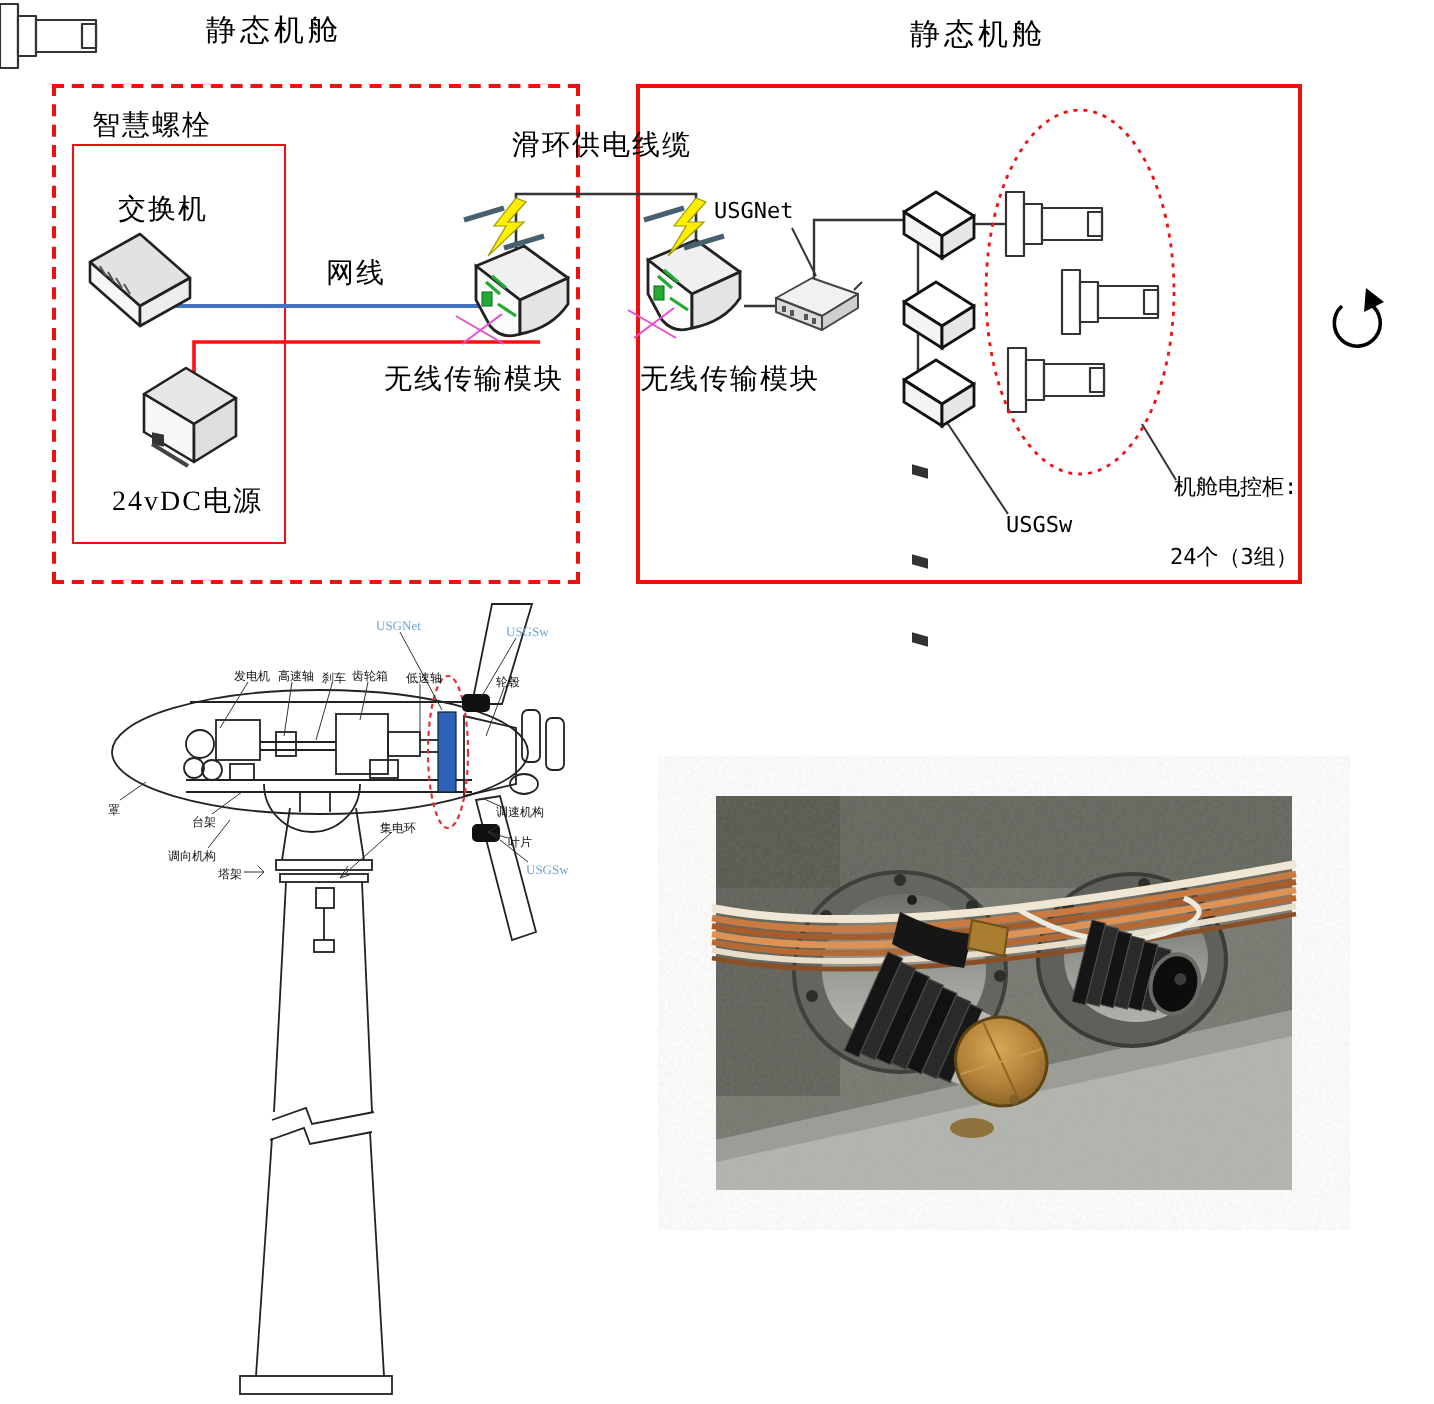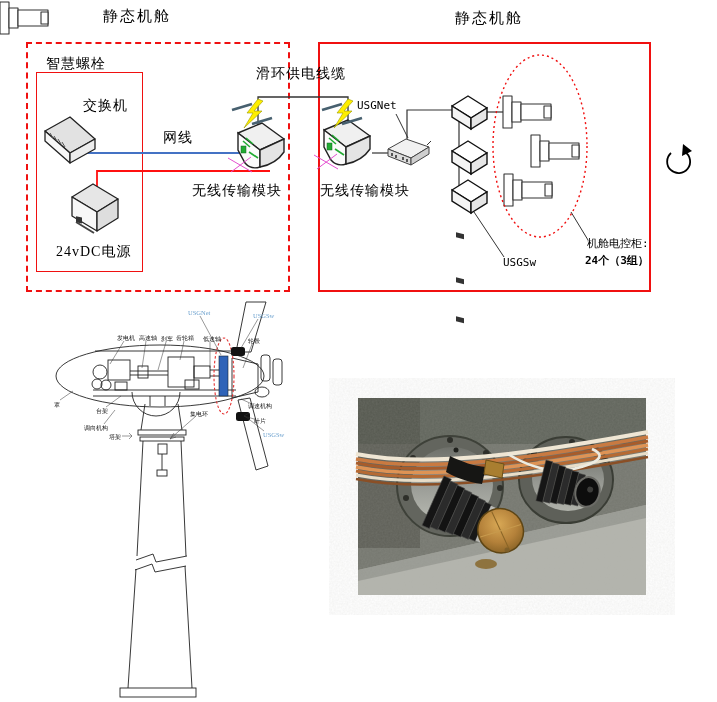--- a/index.html
+++ b/index.html
@@ -123,30 +123,30 @@
 
     <ellipse cx="540" cy="146" rx="47" ry="91" fill="none" stroke="#f01010" stroke-width="1.4" stroke-dasharray="2 3"></ellipse>
   </svg>
 
   <svg width="44" height="52" viewBox="0 0 44 52" style="left:658px;top:138px;">
     <path d="M 13 15 A 11.5 11.5 0 1 0 27 14" fill="none" stroke="#000" stroke-width="1.8"></path>
     <polygon points="24,18 34,13 25,6" fill="#000"></polygon>
   </svg>
 
   <div class="lbl t14" style="left:46px;top:56px;">智慧螺栓</div>
-  <div class="lbl t14" style="left:59px;top:98px;margin-left:24px;">交换机</div>
+  <div class="lbl t14" style="left:59px;top:98px;">交换机</div>
   <div class="lbl t14" style="left:163px;top:130px;">网线</div>
   <div class="lbl t14" style="left:56px;top:244px;">24vDC电源</div>
   <div class="lbl t14" style="left:192px;top:183px;">无线传输模块</div>
   <div class="lbl t14" style="left:256px;top:66px;font-family:Liberation Serif, serif;">滑环供电线缆</div>
   <div class="lbl t14" style="left:320px;top:183px;">无线传输模块</div>
   <div class="lbl t11" style="left:357px;top:100px;">USGNet</div>
   <div class="lbl t11" style="left:503px;top:257px;">USGSw</div>
   <div class="lbl t11" style="left:587px;top:238px;">机舱电控柜:</div>
-  <div class="lbl t11" style="left:585px;top:255px;font-weight:bold;">24个（3组）</div>
+  <div class="lbl t11" style="left:585px;top:273px;">24个（3组）</div>
 
   <svg width="360" height="407" viewBox="0 295 360 407" style="left:0;top:295px;">
     <g fill="none" stroke="#222" stroke-width="0.9">
 
       <ellipse cx="160" cy="376" rx="104" ry="31"></ellipse>
       <line x1="95" y1="351" x2="232" y2="351"></line>
       <line x1="93" y1="390" x2="236" y2="390"></line>
       <line x1="93" y1="396" x2="236" y2="396"></line>
 
       <circle cx="100" cy="372" r="7"></circle>

